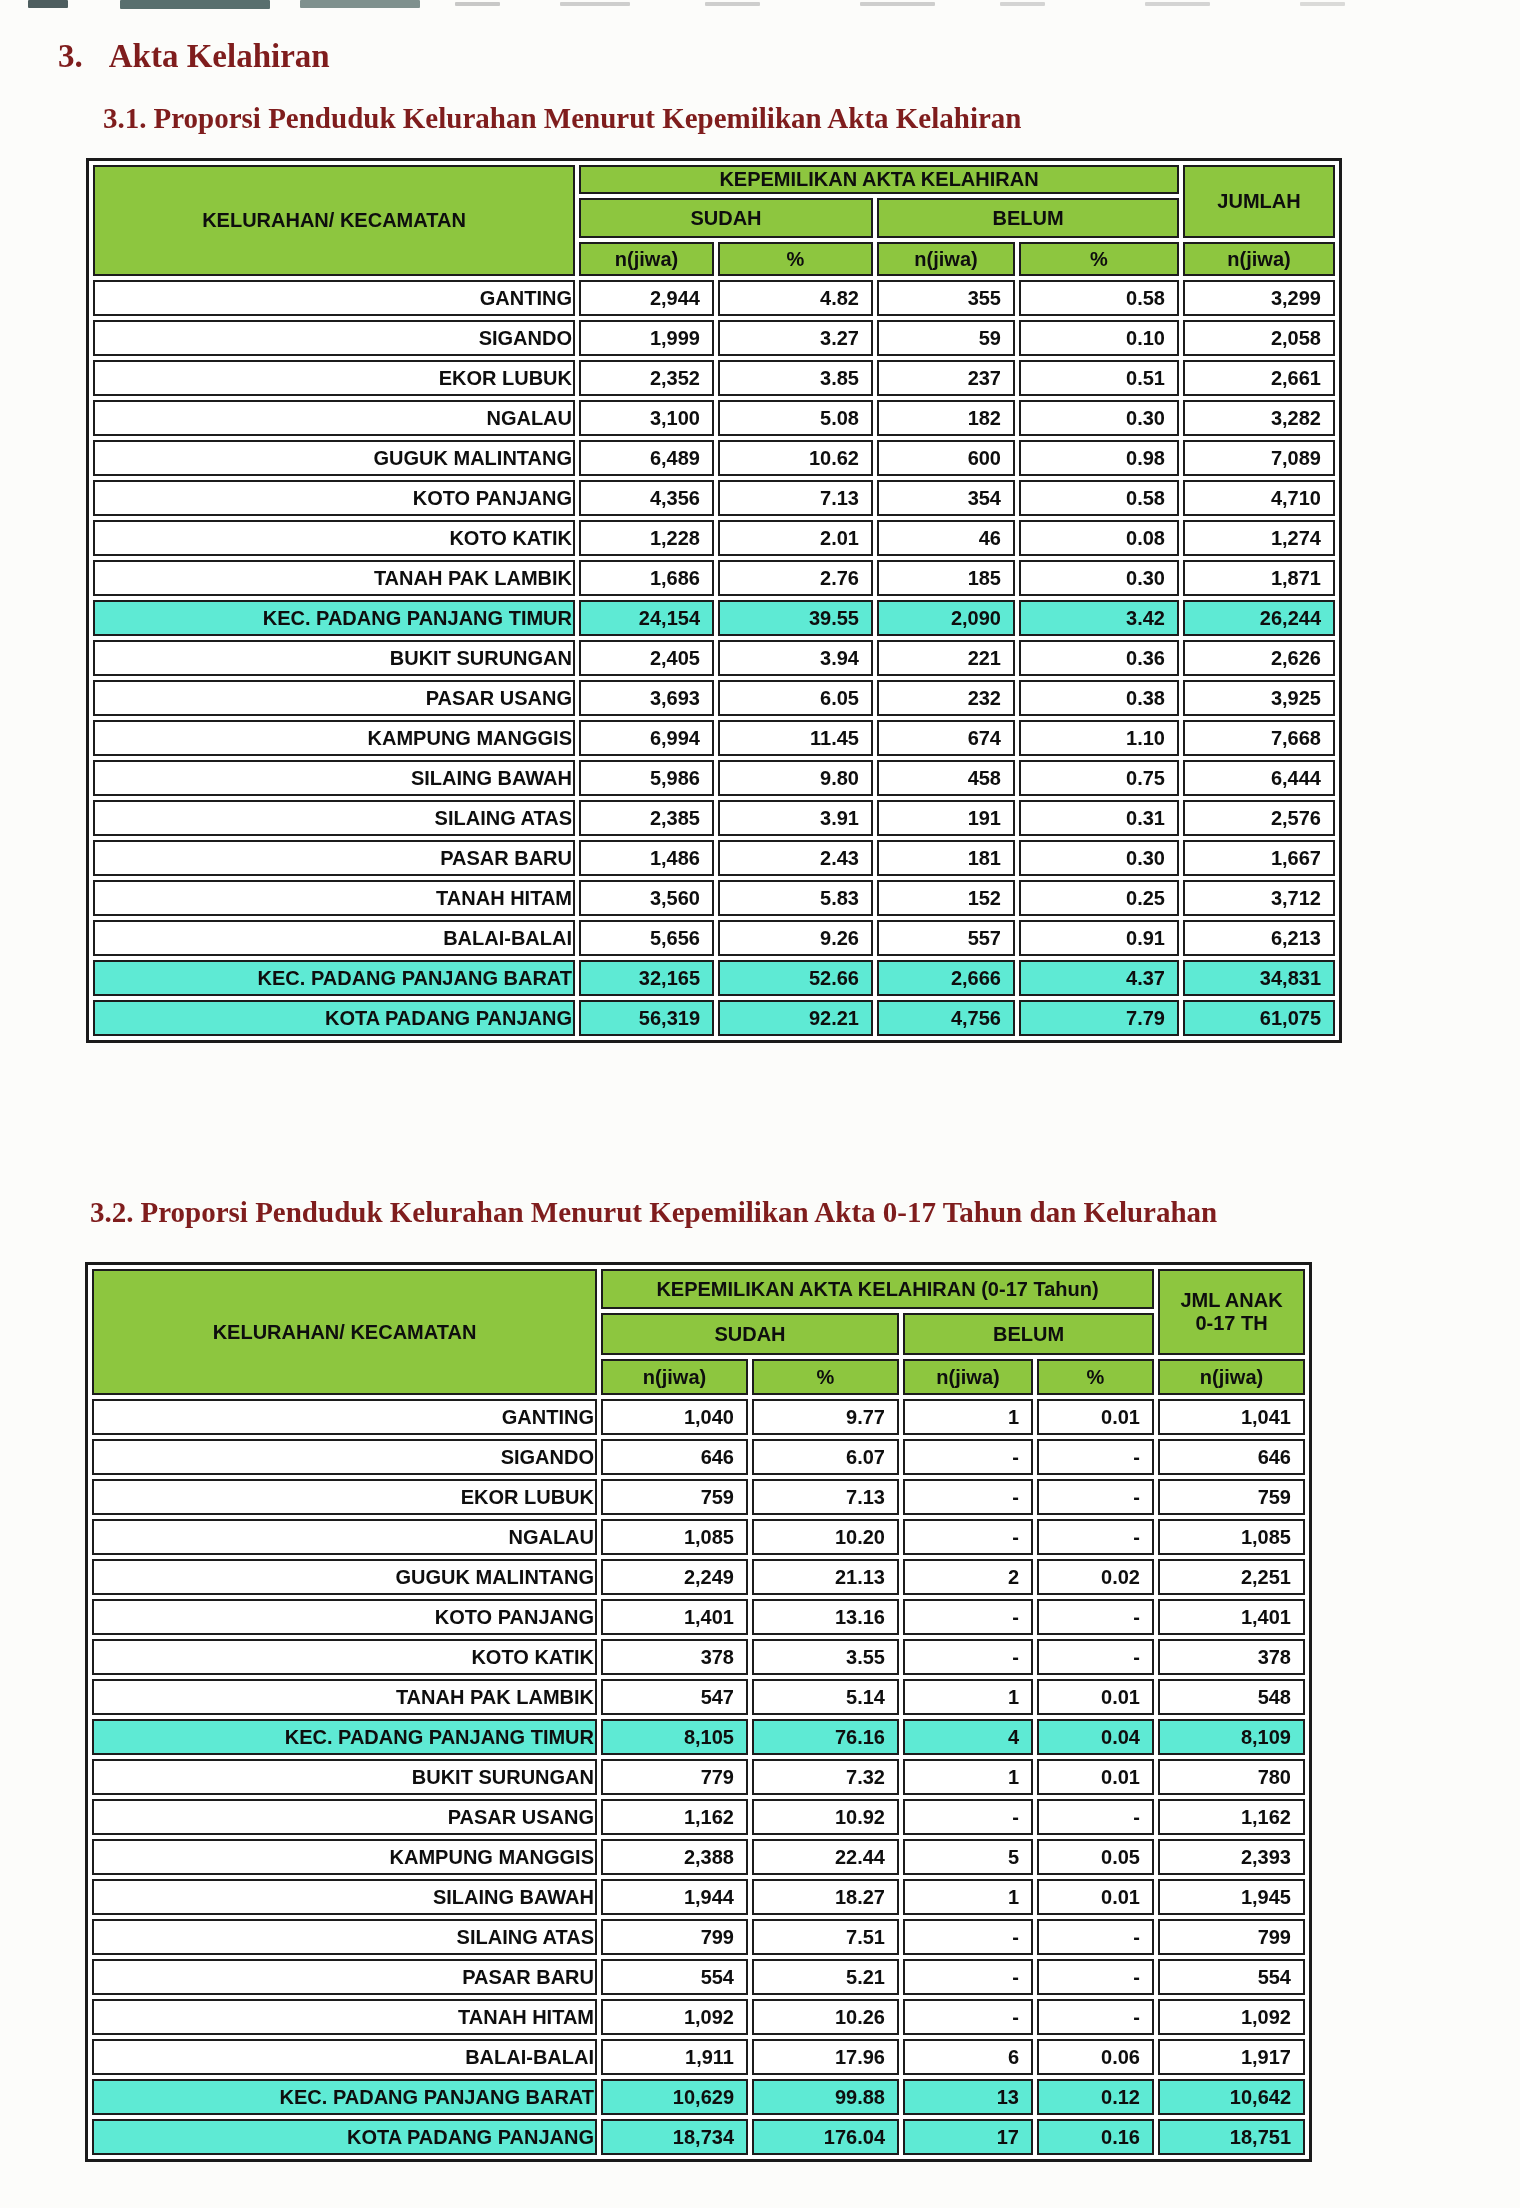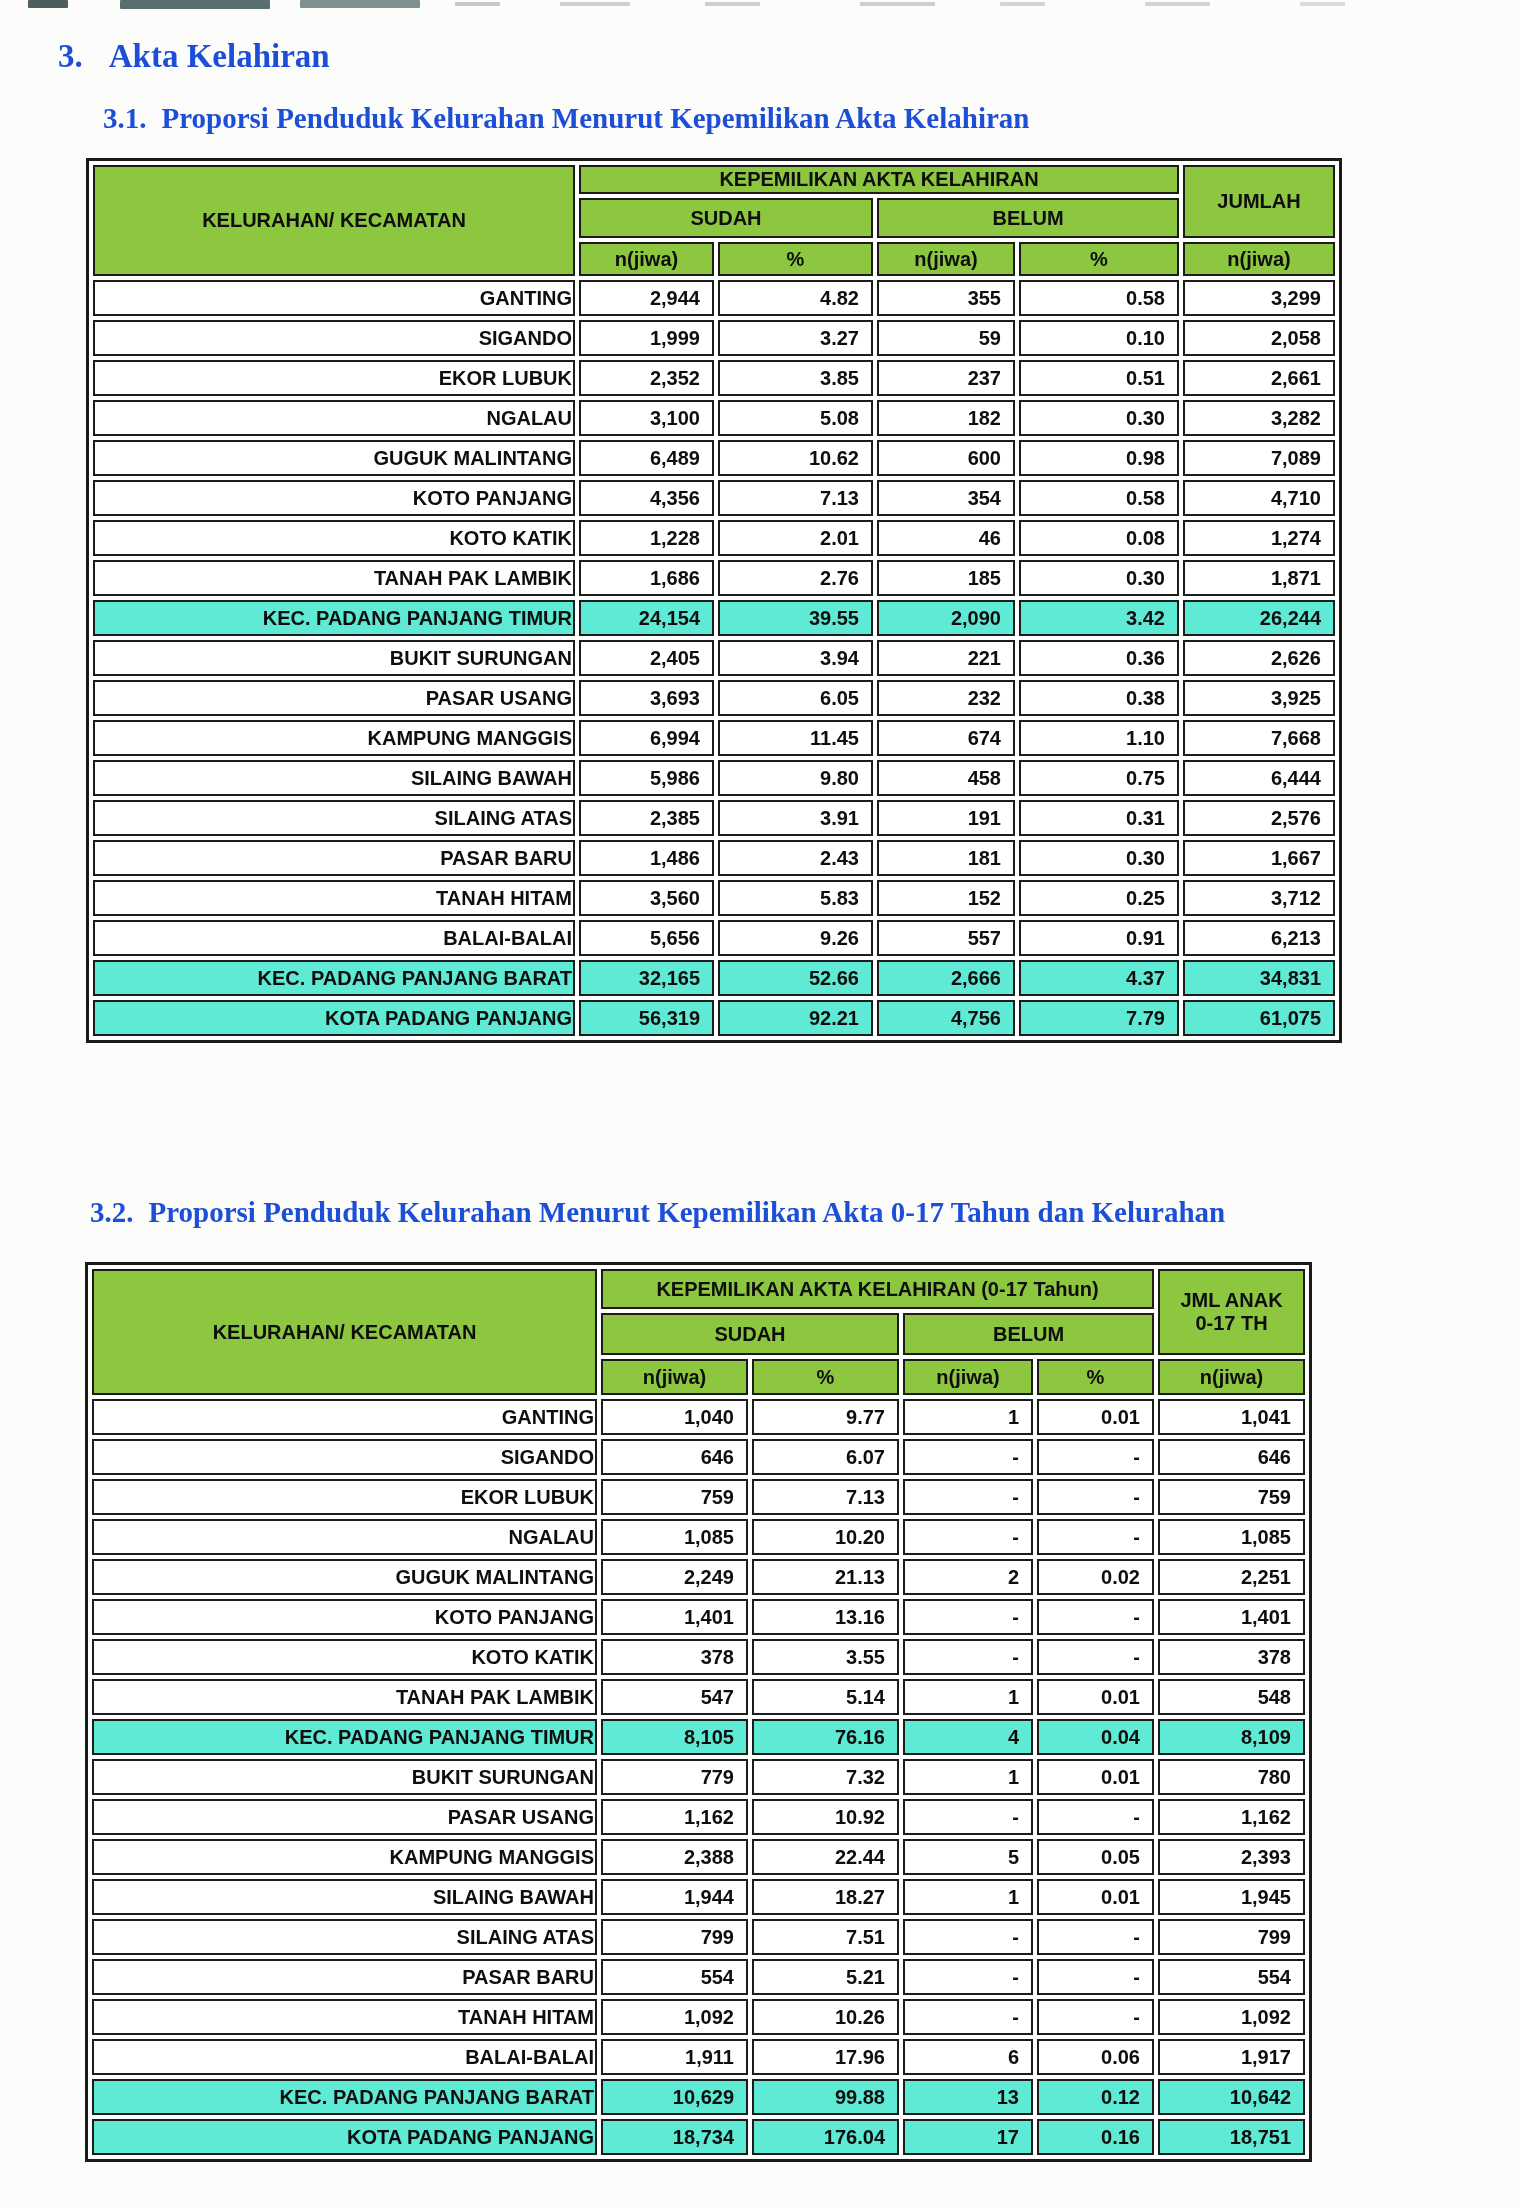--- a/index.html
+++ b/index.html
@@ -9,27 +9,27 @@
     font-family:"Liberation Sans",sans-serif;
     color:#0e0e0e;
     overflow:hidden;
   }
   
   .artifact{position:absolute;border-radius:1px;}
 
   .hsec{
     position:absolute;
     font-family:"Liberation Serif",serif;
-    font-weight:700;color:#1d4ed8;white-space:nowrap;
+    font-weight:700;color:#7f1d1d;white-space:nowrap;
   }
   #heading-main{left:58px;top:38px;font-size:33px;}
   #heading-main .secnum{display:inline-block;margin-right:26px;}
   #heading-t1{left:103px;top:102px;font-size:29px;}
   #heading-t2{left:90px;top:1196px;font-size:29px;text-align:center;}
-  .hsec .subnum{display:inline-block;margin-right:15px;}
+  .hsec .subnum{display:inline-block;margin-right:7px;}
 
   .tablewrap{
     position:absolute;background:#ffffff;
     border:3px solid #1a1a1a;
   }
   table.t{border-collapse:separate;border-spacing:4px;table-layout:fixed;}
   .t th,.t td{
     border:2px solid #1c1c1c;
     box-sizing:border-box;
     font-weight:700;

